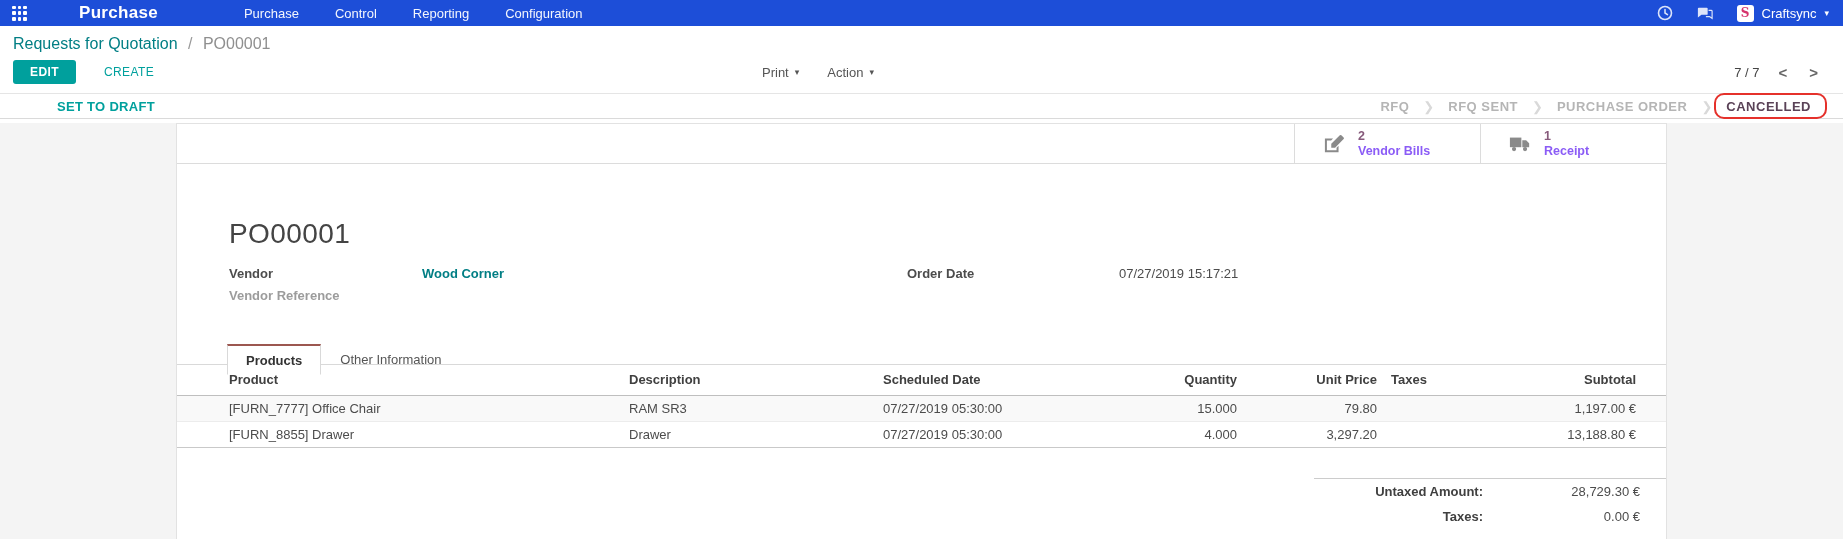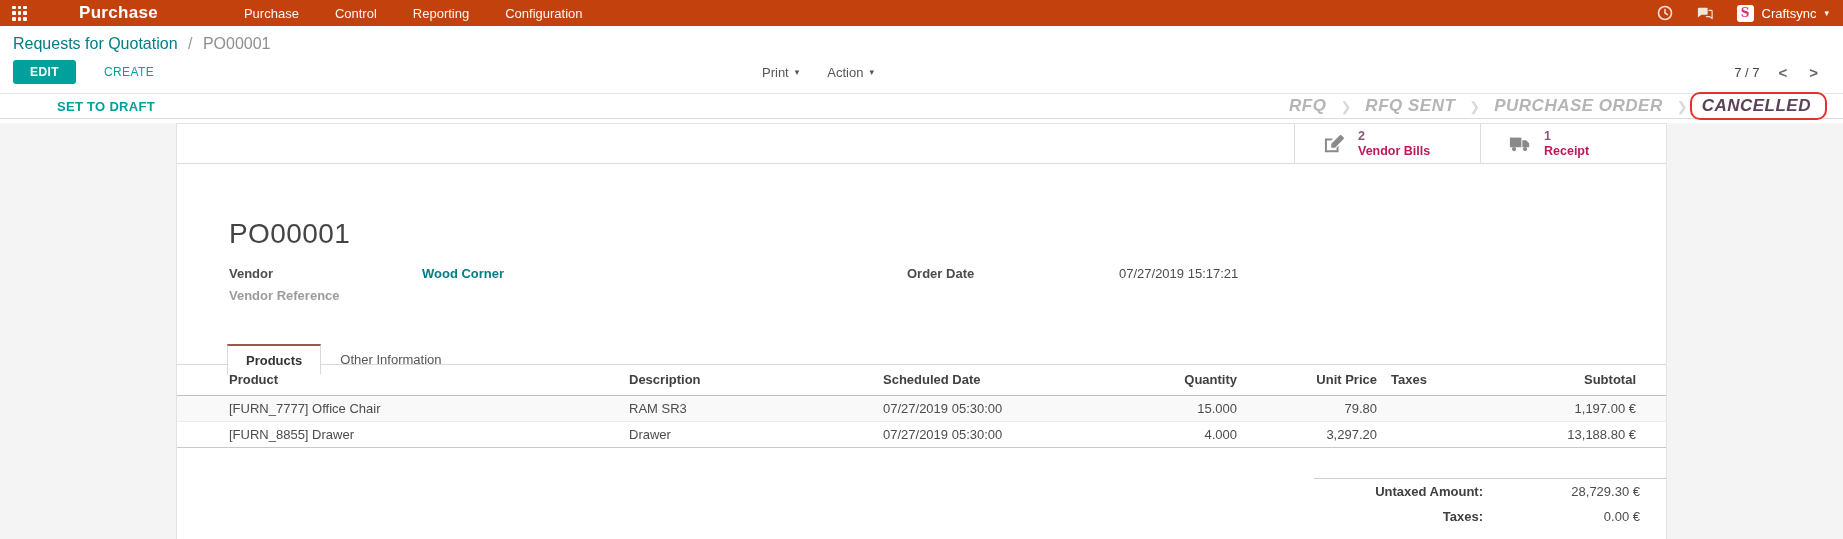--- a/index.html
+++ b/index.html
@@ -5,21 +5,21 @@
   * { box-sizing: border-box; }
   html,body { margin:0; padding:0; }
   body {
     width:1843px; height:539px; overflow:hidden;
     font-family:"Liberation Sans", sans-serif;
     background:#fff; color:#4c4c4c;
   }
 
   
   .navbar {
-    height:26px; background:#c2410c; color:#fff;
+    height:26px; background:#1d4ed8; color:#fff;
     display:flex; align-items:center; padding:0 14px 0 12px;
   }
   .apps-grid {
     width:15px; height:15px; display:grid; cursor:pointer;
     grid-template-columns:repeat(3,1fr); grid-template-rows:repeat(3,1fr); gap:2px;
     margin-right:52px;
   }
   .apps-grid i { background:#fff; border-radius:1px; }
   .brand { font-size:17px; font-weight:bold; letter-spacing:.3px; margin-right:86px; cursor:pointer; }
   .nav-menu { display:flex; gap:36px; font-size:13px; }
@@ -61,22 +61,22 @@
   .statusbar {
     height:26px; background:#fff; border-top:1px solid #e5e5e5; border-bottom:1px solid #dadada;
     display:flex; align-items:center; padding:0 10px 0 25px;
   }
   .set-draft {
     background:none; border:none; cursor:pointer; font-family:inherit;
     color:#00a09d; font-size:13px; font-weight:bold; letter-spacing:.3px; padding:0;margin-left:32px;
   }
   .steps { margin-left:auto; display:flex; align-items:center; }
   .step {
-    color:#b5b5b5; font-size:17px; font-weight:bold; letter-spacing:.5px;
-    padding:3px 14px; cursor:pointer; white-space:nowrap;font-style:italic;
+    color:#b5b5b5; font-size:13px; font-weight:bold; letter-spacing:.5px;
+    padding:3px 14px; cursor:pointer; white-space:nowrap;
   }
   .step-chev { color:#d9d9d9; font-size:13px; }
   .step-wrap { position:relative; margin-right:8px; }
   .step.active { color:#5a4257; }
   .annotation-box {
     position:absolute; top:-4px; bottom:-4px; left:2px; right:-2px;
     border:2px solid #e5312b; border-radius:10px; pointer-events:none;
   }
 
   
@@ -86,21 +86,21 @@
     border:1px solid #e2e2e2; border-bottom:none; height:420px;
   }
   .button-box { display:flex; justify-content:flex-end; border-bottom:1px solid #dcdcdc; height:40px; }
   .stat-button {
     width:186px; border-left:1px solid #dcdcdc; cursor:pointer;
     display:flex; align-items:center; gap:13px; padding-left:28px;
   }
   .stat-ico { width:22px; height:20px; fill:#8a8a8a; flex:none; }
   .stat-text { display:flex; flex-direction:column; line-height:1.2; font-size:12.5px; }
   .stat-value { color:#875a7b; font-weight:bold; }
-  .stat-label { color:#be185d; font-weight:600; }
+  .stat-label { color:#8b5cf6; font-weight:600; }
 
   .sheet { padding:54px 52px 0; }
   .sheet-title { font-size:28px; color:#444; letter-spacing:.4px; margin:0 0 16px; font-weight:normal; }
 
   .fields { display:flex; font-size:13px; }
   .fcol-left { width:678px; }
   .frow { display:flex; margin-bottom:7px; align-items:baseline; }
   .flabel { width:193px; font-weight:bold; color:#4c4c4c; }
   .flabel.muted { color:#9c9c9c; }
   .flabel-right { width:212px; font-weight:bold; color:#4c4c4c; }

